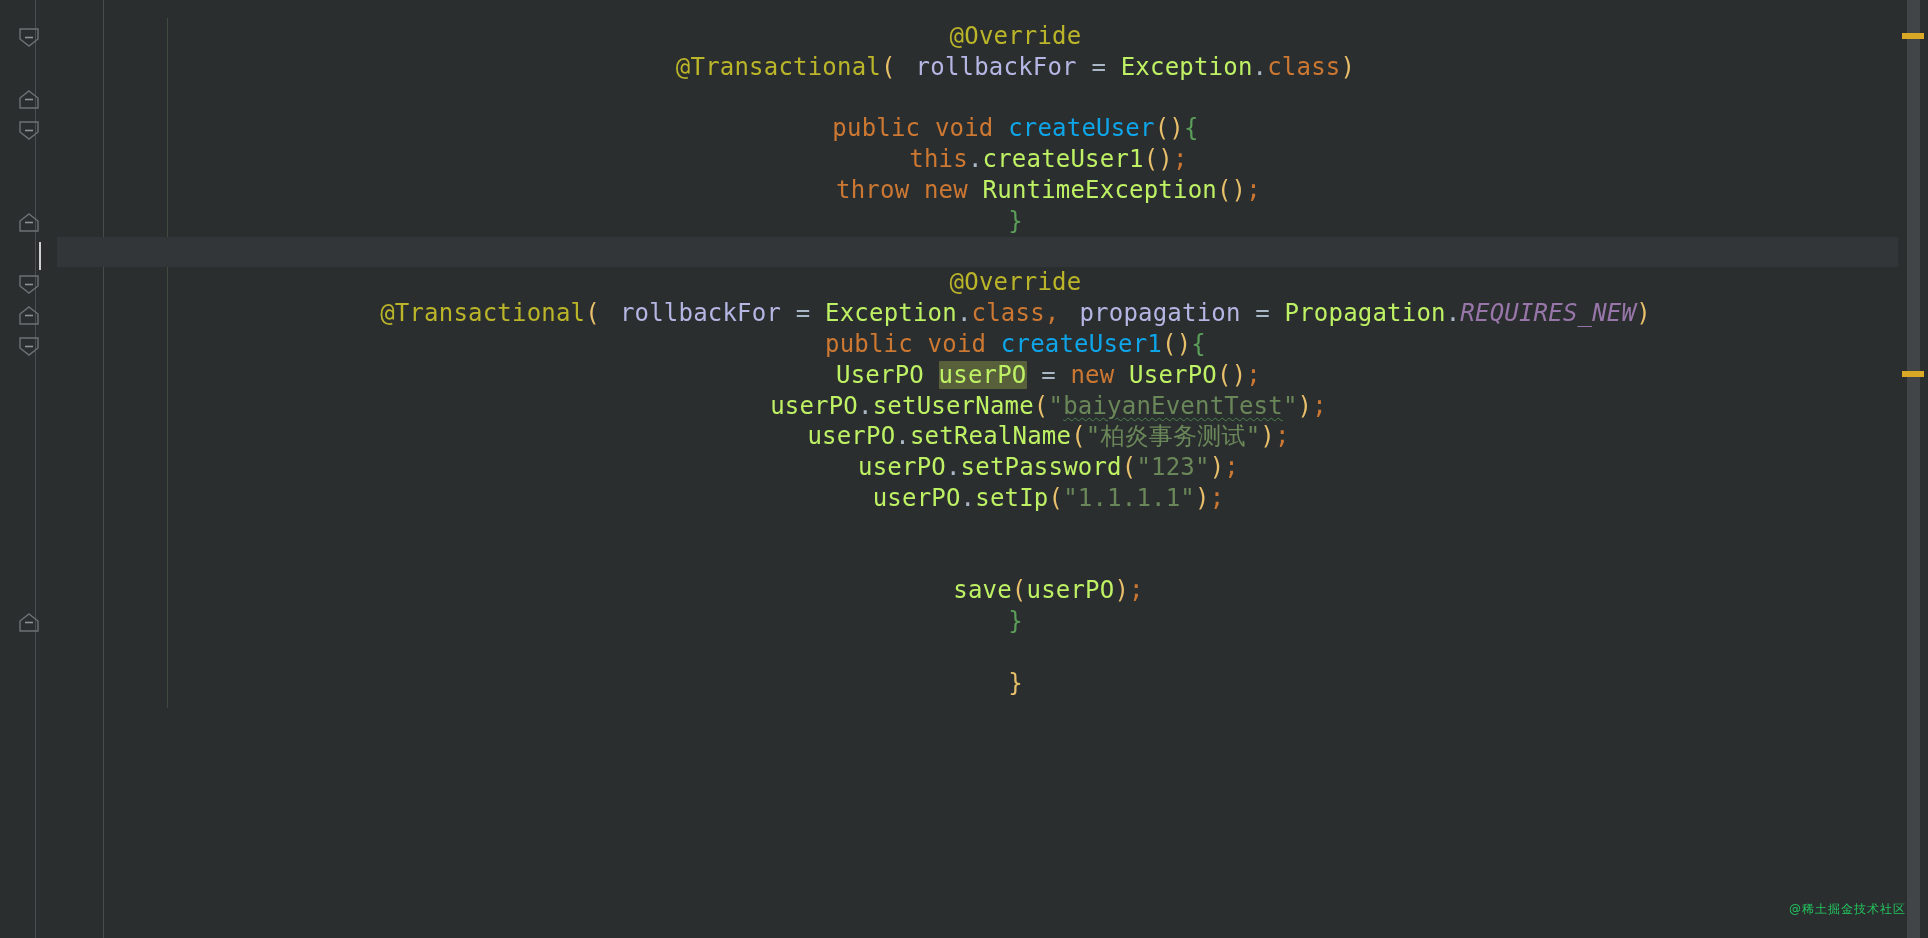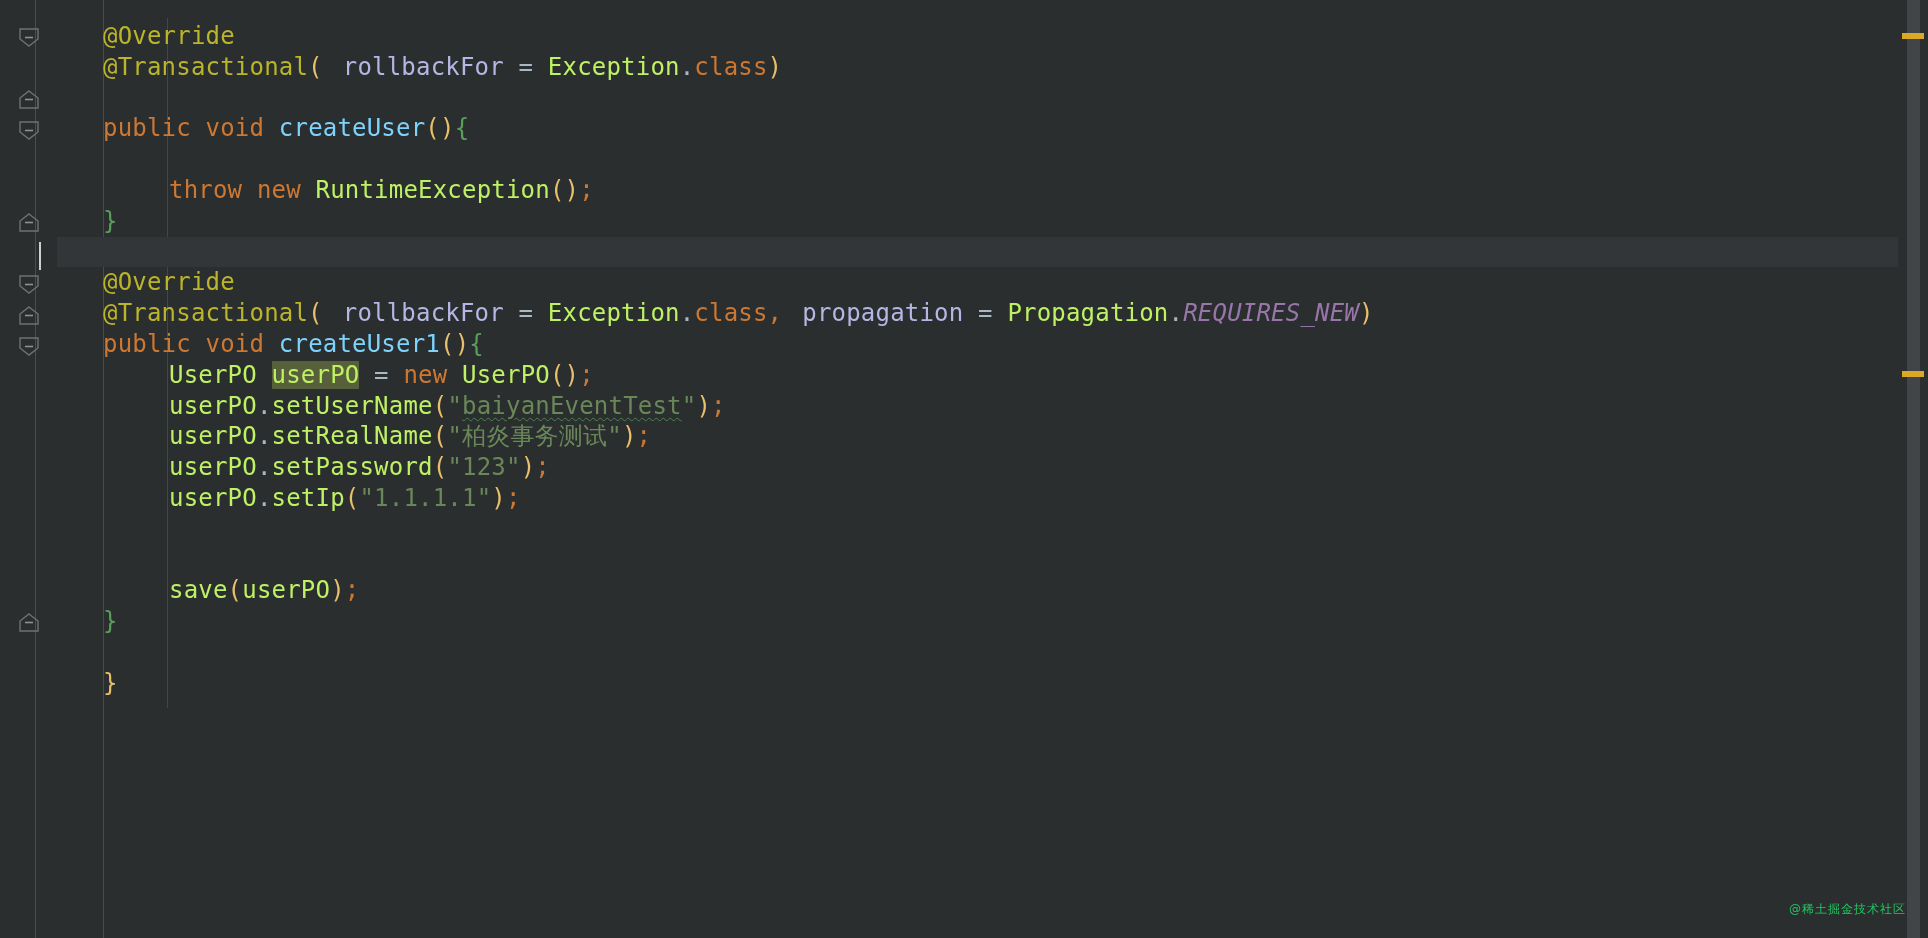--- a/index.html
+++ b/index.html
@@ -11,20 +11,21 @@
   }
   body {
     font-family: "DejaVu Sans Mono", "Liberation Mono", monospace;
   }
 
   #editor {
     position: relative;
     width: 1928px;
     height: 938px;
     background: #2b2e2f;
+    text-align: center;
   }
 
   
   #gutter {
     position: absolute;
     left: 0; top: 0;
     width: 57px; height: 938px;
     background: #2b2e2f;
   }
   
@@ -63,21 +64,21 @@
   .line.caret-line {
     background: #323639;
   }
   #guide-1 { position: absolute; left: 103px; top: 0; width: 1px; height: 938px; background: #474c4d; }
   #guide-2 { position: absolute; left: 167px; top: 18px; width: 1px; height: 690px; background: #3f4a41; }
 
   
   .anno   { color: #bbb529; }
   .kw     { color: #cc7832; }
   .ident  { color: #bef264; }
-  .meth   { color: #7dd3fc; }
+  .meth   { color: #0ea5e9; }
   .param  { color: #b5b6e3; margin-left: 20px; }
   .str    { color: #6a8759; }
   .num    { color: #6897bb; }
   .paren  { color: #e8bf6a; }
   .semi   { color: #cc7832; }
   .brace-g{ color: #5a9e5a; }
   .brace-y{ color: #e8bf6a; }
   .const  { color: #9876aa; font-style: italic; }
   .plain  { color: #a9b7c6; }
   .dot    { color: #a9b7c6; }
@@ -194,20 +195,21 @@
       </div>
     </div>
 
   <div id="guide-1"></div>
   <div id="guide-2"></div>
 
   <div id="code">
       <div class="line" style="position: absolute; left: 0px; right: 0px; top: 21px; padding-left: 46px;"><span class="anno">@Override</span></div>
       <div class="line" style="position: absolute; left: 0px; right: 0px; top: 51.8px; padding-left: 46px;"><span class="anno">@Transactional</span><span class="paren">(</span><span class="param">rollbackFor</span><span class="plain"> = </span><span class="ident">Exception</span><span class="dot">.</span><span class="kw">class</span><span class="paren">)</span></div>
       <div class="line" style="position: absolute; left: 0px; right: 0px; top: 113.4px; padding-left: 46px;"><span class="kw">public</span><span class="plain"> </span><span class="kw">void</span><span class="plain"> </span><span class="meth">createUser</span><span class="paren">()</span><span class="brace-g">{</span></div>
+      <div class="line" style="position: absolute; left: 0px; right: 0px; top: 144.2px; padding-left: 112px;"><span class="kw">this</span><span class="dot">.</span><span class="ident">createUser1</span><span class="paren">()</span><span class="semi">;</span></div>
       <div class="line" style="position: absolute; left: 0px; right: 0px; top: 175px; padding-left: 112px;"><span class="kw">throw</span><span class="plain"> </span><span class="kw">new</span><span class="plain"> </span><span class="ident">RuntimeException</span><span class="paren">()</span><span class="semi">;</span></div>
       <div class="line" style="position: absolute; left: 0px; right: 0px; top: 205.8px; padding-left: 46px;"><span class="brace-g">}</span></div>
       <div class="line caret-line" style="position: absolute; left: 0px; right: 0px; top: 236.6px; padding-left: 46px;"></div>
       <div class="line" style="position: absolute; left: 0px; right: 0px; top: 267.4px; padding-left: 46px;"><span class="anno">@Override</span></div>
       <div class="line" style="position: absolute; left: 0px; right: 0px; top: 298.2px; padding-left: 46px;"><span class="anno">@Transactional</span><span class="paren">(</span><span class="param">rollbackFor</span><span class="plain"> = </span><span class="ident">Exception</span><span class="dot">.</span><span class="kw">class</span><span class="semi">,</span><span class="param">propagation</span><span class="plain"> = </span><span class="ident">Propagation</span><span class="dot">.</span><span class="const">REQUIRES_NEW</span><span class="paren">)</span></div>
       <div class="line" style="position: absolute; left: 0px; right: 0px; top: 329px; padding-left: 46px;"><span class="kw">public</span><span class="plain"> </span><span class="kw">void</span><span class="plain"> </span><span class="meth">createUser1</span><span class="paren">()</span><span class="brace-g">{</span></div>
       <div class="line" style="position: absolute; left: 0px; right: 0px; top: 359.8px; padding-left: 112px;"><span class="ident">UserPO</span><span class="plain"> </span><span class="ident hl-ident">userPO</span><span class="plain"> = </span><span class="kw">new</span><span class="plain"> </span><span class="ident">UserPO</span><span class="paren">()</span><span class="semi">;</span></div>
       <div class="line" style="position: absolute; left: 0px; right: 0px; top: 390.6px; padding-left: 112px;"><span class="ident">userPO</span><span class="dot">.</span><span class="ident">setUserName</span><span class="paren">(</span><span class="str">"</span><span class="str squiggle">baiyanEventTest</span><span class="str">"</span><span class="paren">)</span><span class="semi">;</span></div>
       <div class="line" style="position: absolute; left: 0px; right: 0px; top: 421.4px; padding-left: 112px;"><span class="ident">userPO</span><span class="dot">.</span><span class="ident">setRealName</span><span class="paren">(</span><span class="str">"柏炎事务测试"</span><span class="paren">)</span><span class="semi">;</span></div>
       <div class="line" style="position: absolute; left: 0px; right: 0px; top: 452.2px; padding-left: 112px;"><span class="ident">userPO</span><span class="dot">.</span><span class="ident">setPassword</span><span class="paren">(</span><span class="str">"123"</span><span class="paren">)</span><span class="semi">;</span></div>

